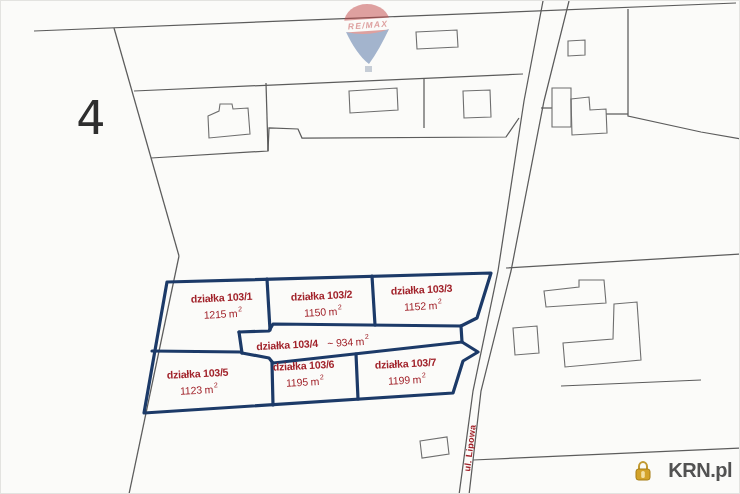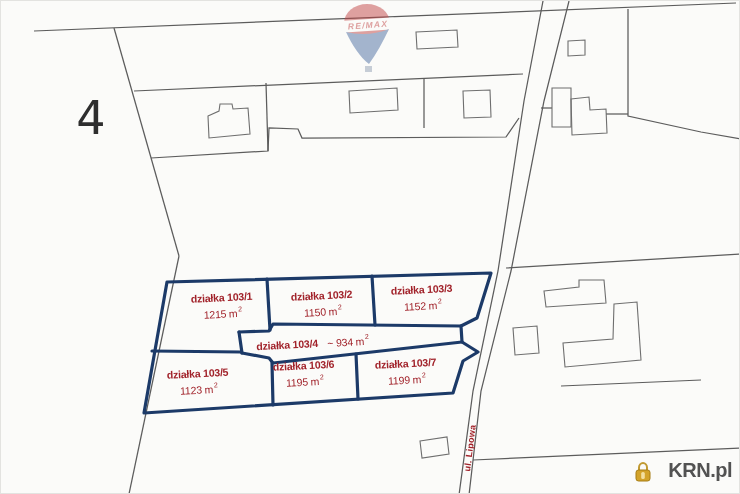--- a/index.html
+++ b/index.html
@@ -28,21 +28,21 @@
     position:absolute;left:90px;top:117px;transform:translate(-50%,-50%);
     font-size:46px;color:#2e2e2e;font-weight:400;font-family:"DejaVu Sans",sans-serif;
   }
   .street-label{
     position:absolute;left:469px;top:447px;
     transform:translate(-50%,-50%) rotate(-83deg);
     color:#a1222a;font-size:9px;font-weight:bold;letter-spacing:0.3px;white-space:nowrap;
   }
   .balloon{position:absolute;left:337px;top:0;width:60px;height:78px;}
   .krn{
-    position:absolute;right:7px;bottom:11px;display:flex;align-items:flex-end;gap:16px;
+    position:absolute;right:7px;bottom:11px;display:flex;align-items:center;gap:16px;
   }
   .krn-text{font-size:20px;font-weight:bold;color:#525252;letter-spacing:-0.5px;}
 </style>
 </head>
 <body>
 
 <div class="stage">
 
   <svg class="map-svg" width="740" height="494" viewBox="0 0 740 494">
 

